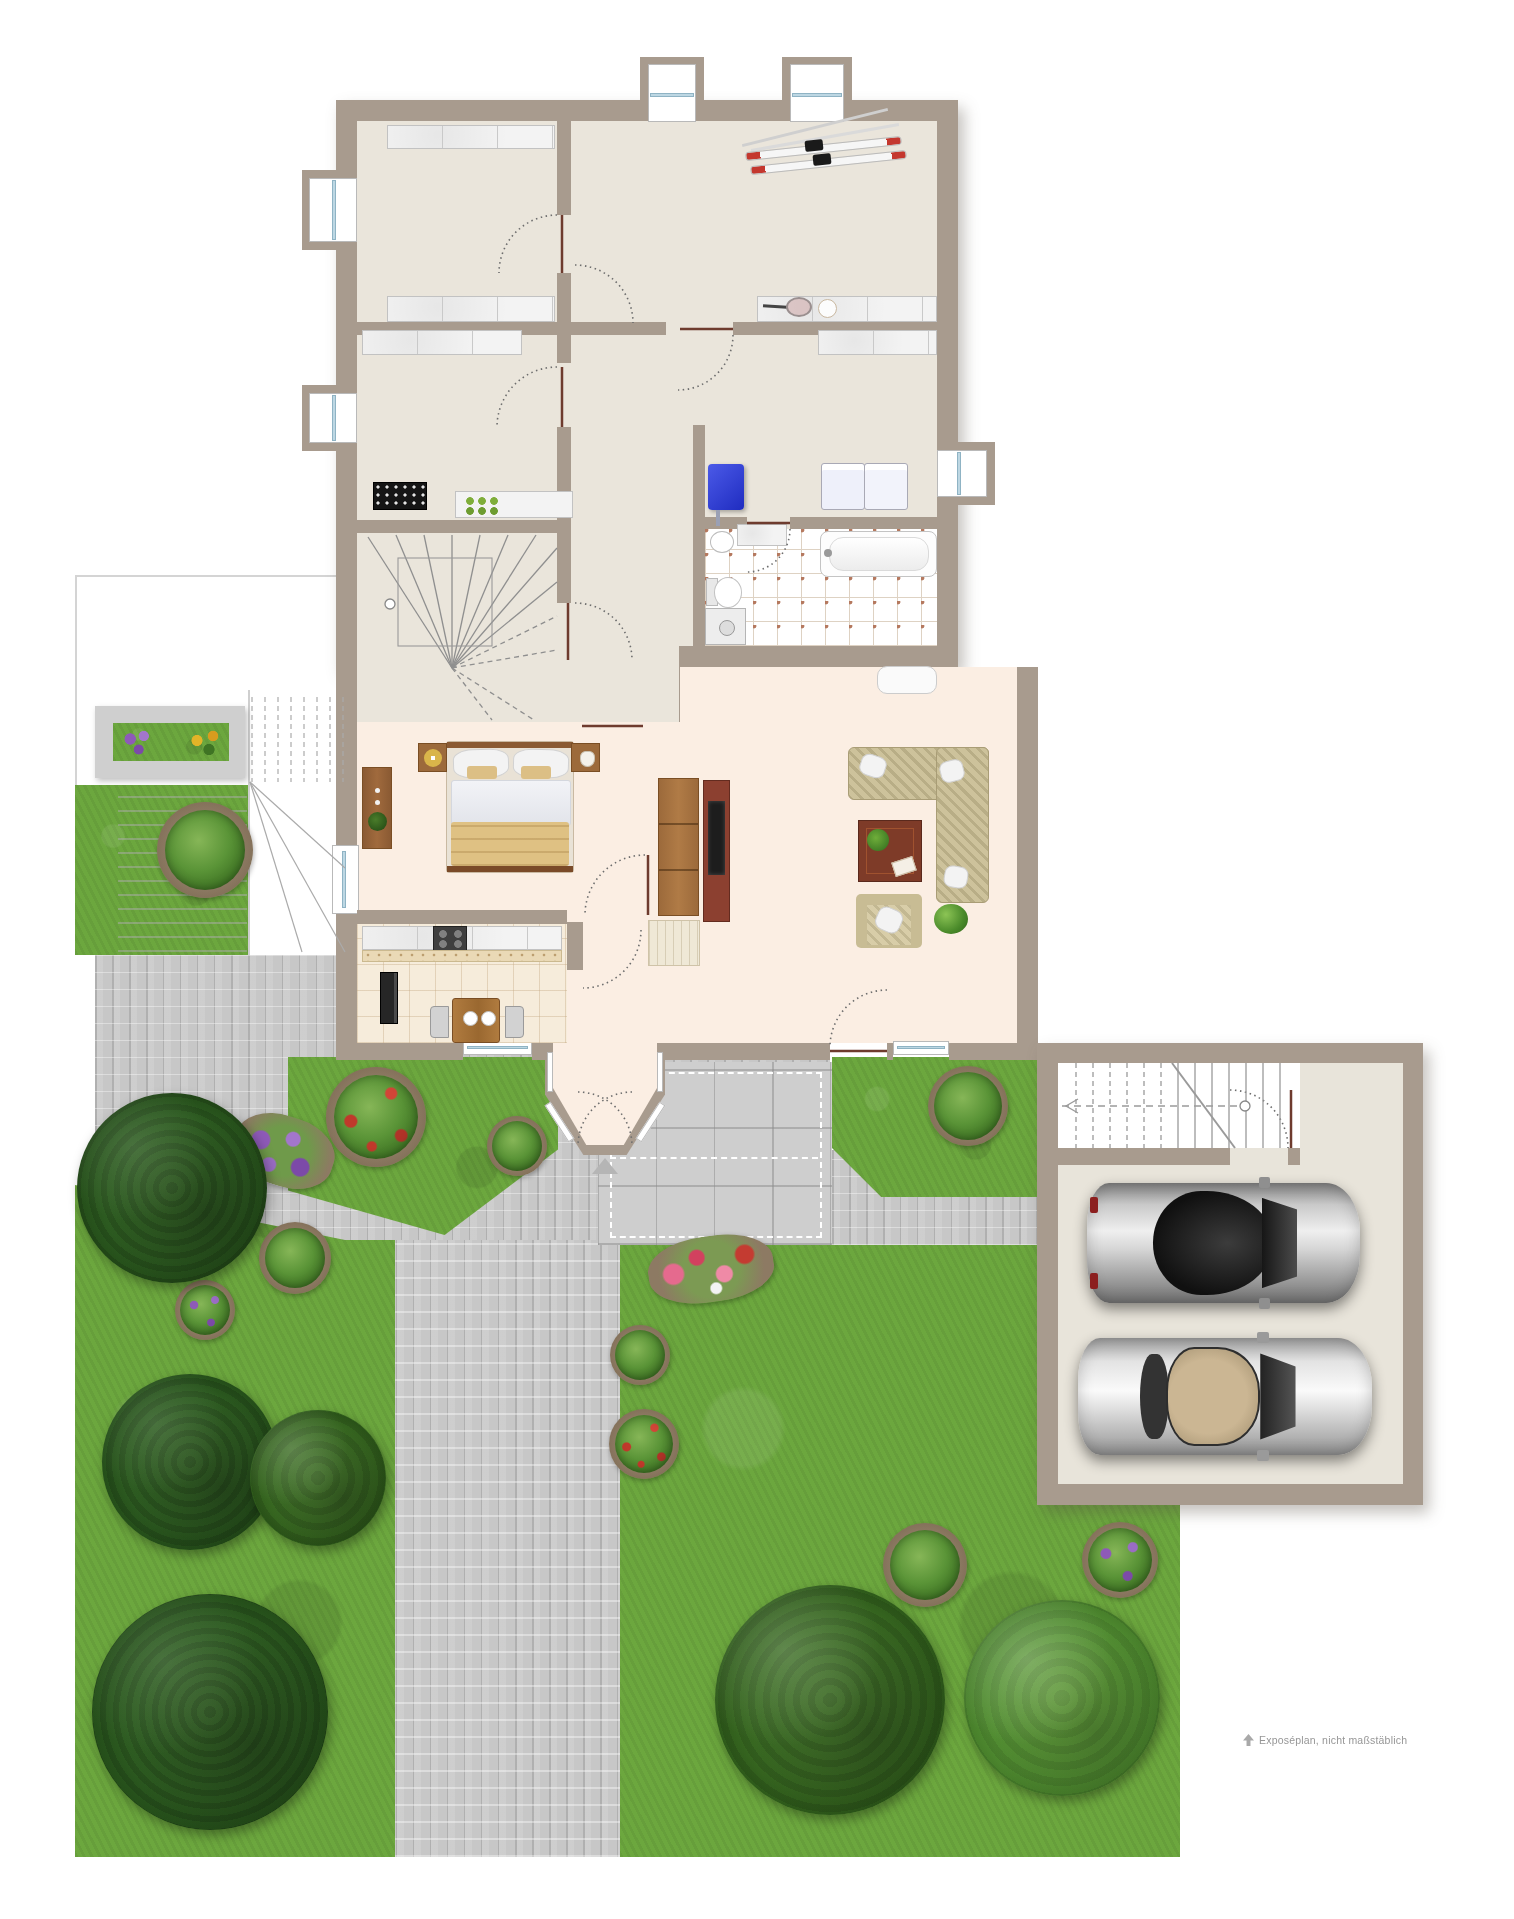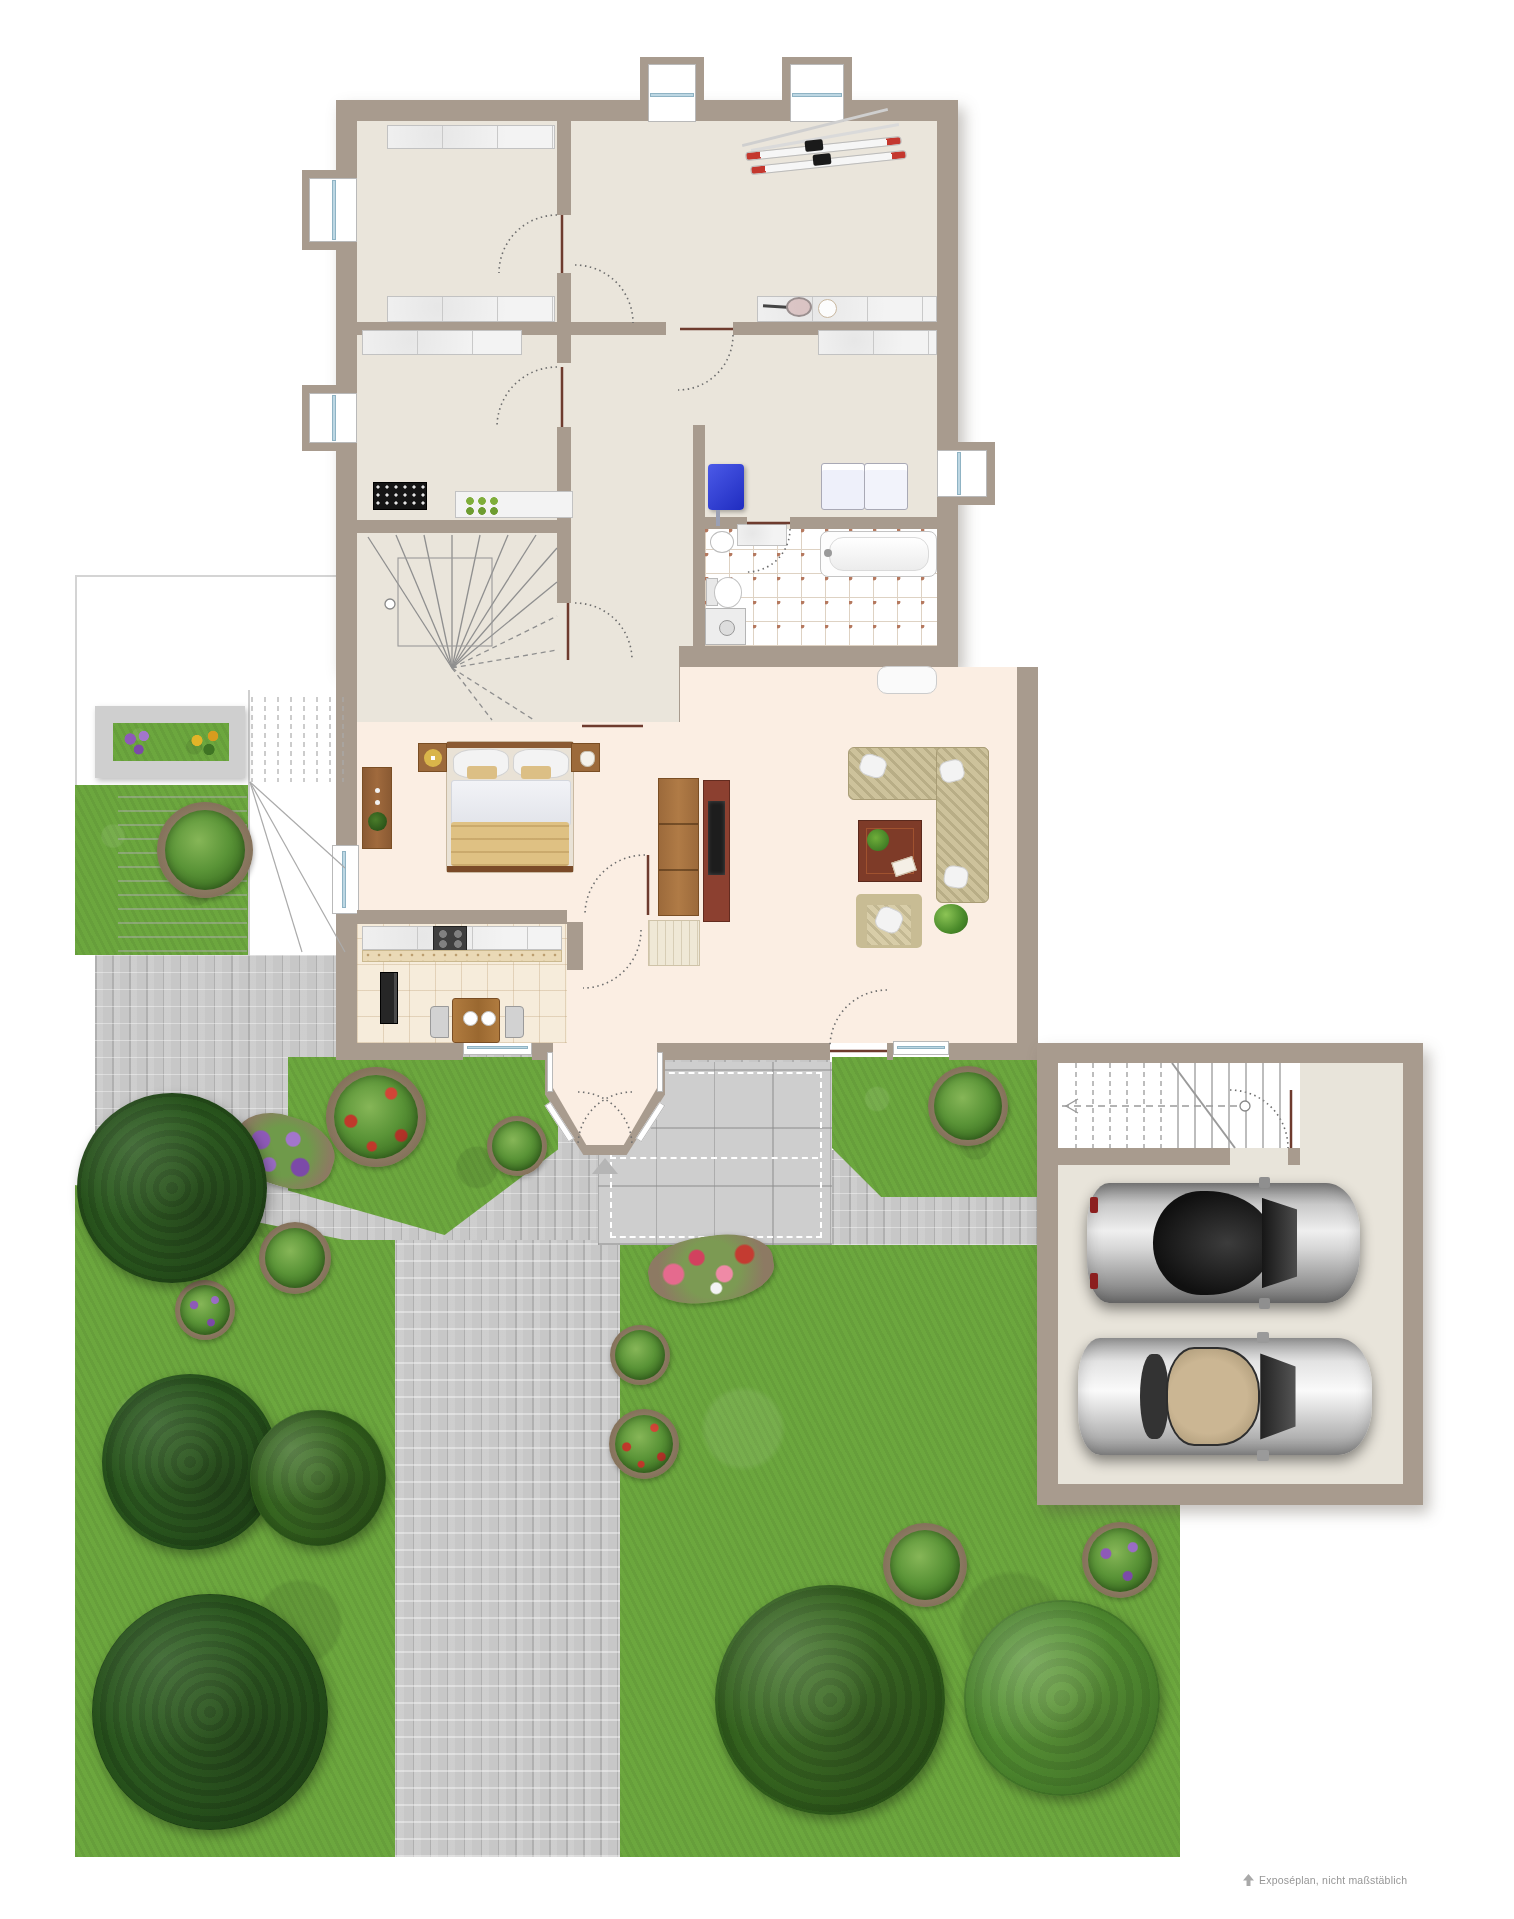--- a/index.html
+++ b/index.html
@@ -387,18 +387,18 @@
   <div class="a bush" style="left:890px;top:1530px;width:70px;height:70px;"></div>
   <div class="a mulch" style="left:1082px;top:1522px;width:76px;height:76px;"></div>
   <div class="a bush purple" style="left:1088px;top:1528px;width:64px;height:64px;"></div>
   <div class="a tree dark" style="left:77px;top:1093px;width:190px;height:190px;"></div>
   <div class="a tree dark" style="left:102px;top:1374px;width:176px;height:176px;"></div>
   <div class="a tree" style="left:250px;top:1410px;width:136px;height:136px;"></div>
   <div class="a tree dark" style="left:92px;top:1594px;width:236px;height:236px;"></div>
   <div class="a tree" style="left:715px;top:1585px;width:230px;height:230px;"></div>
   <div class="a tree light" style="left:964px;top:1600px;width:196px;height:196px;"></div>
 
-  <div class="a" style="left:1243px;top:1872px;width:260px;height:20px;">
+  <div class="a" style="left:1243px;top:1732px;width:260px;height:20px;">
     <div class="a" style="left:0;top:2px;width:11px;height:12px;background:#a9a9a9;clip-path:polygon(50% 0,100% 55%,68% 55%,68% 100%,32% 100%,32% 55%,0 55%);"></div>
     <span class="a wm" style="left:16px;top:2px;white-space:nowrap;">Exposéplan, nicht maßstäblich</span>
   </div>
 
 </div>
 
 </body></html>

